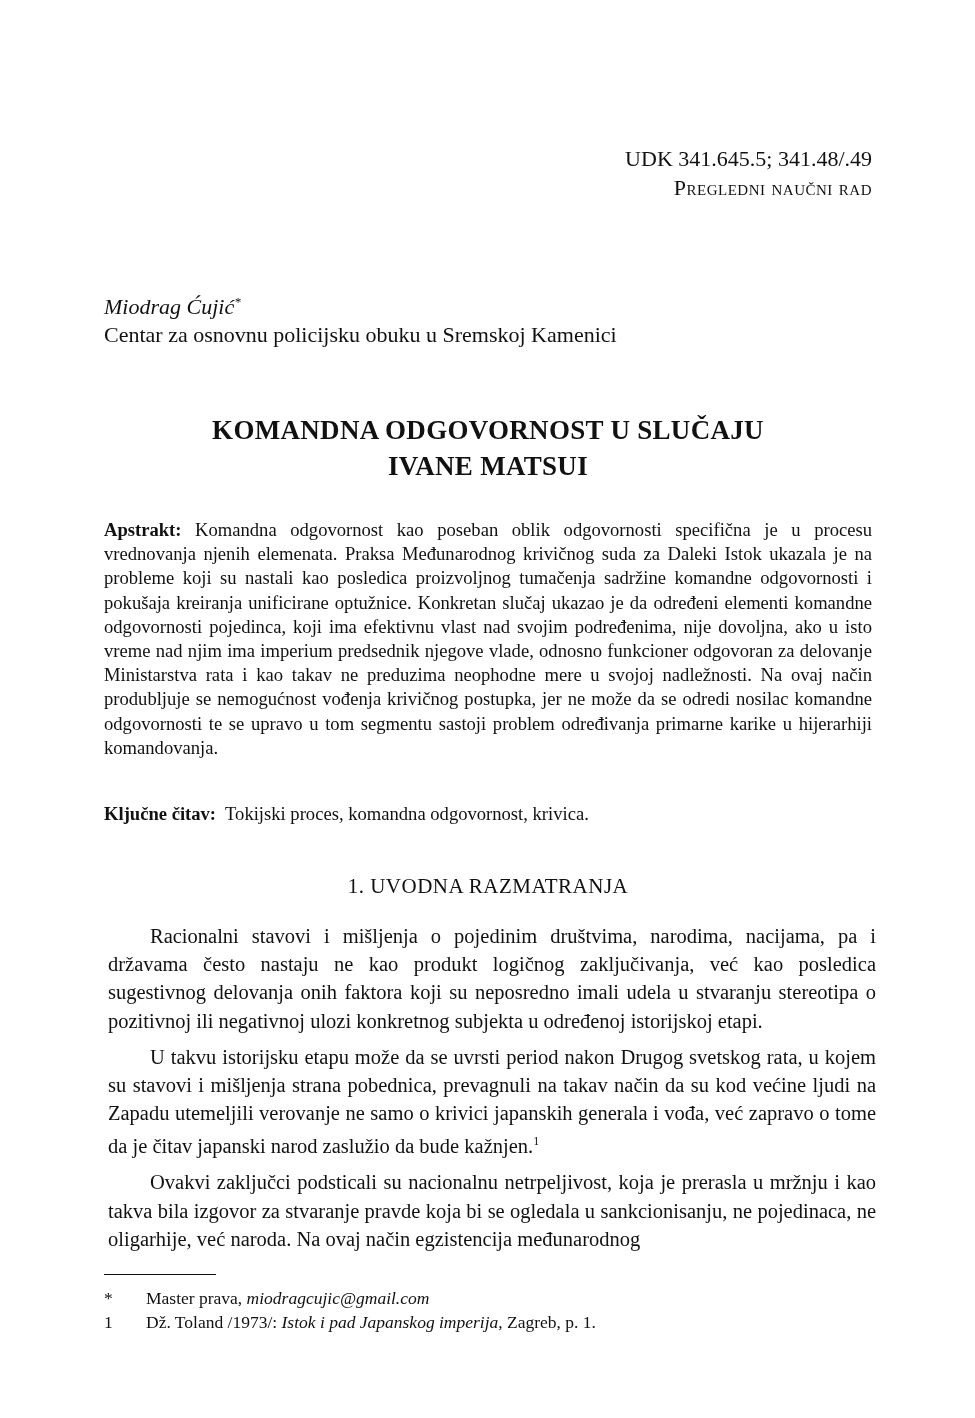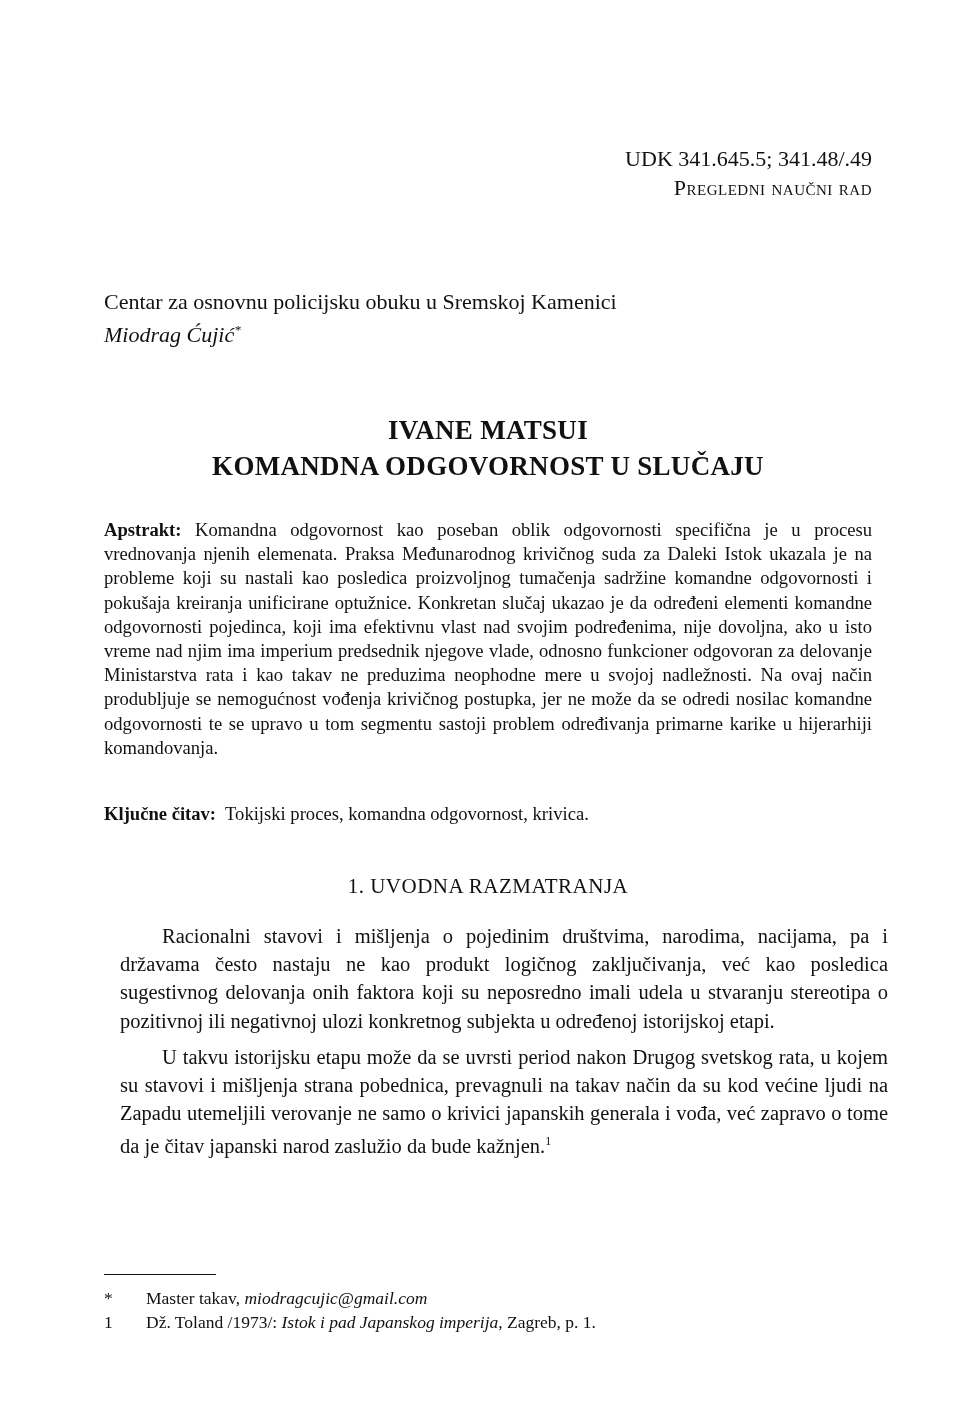--- a/index.html
+++ b/index.html
@@ -8,72 +8,73 @@
   .meta { position: absolute; right: 0; top: 144px; text-align: right; font-size: 22px; line-height: 29px; }
   .meta .sc { font-variant: small-caps; letter-spacing: 0.5px; }
   .author { position: absolute; left: 0; top: 288px; font-size: 22px; line-height: 28px; }
   .author .name { font-style: italic; }
   .author sup { font-size: 13px; font-style: italic; }
   .title { position: absolute; left: 0; width: 768px; top: 412px; text-align: center; font-weight: bold; font-size: 27px; line-height: 36px; letter-spacing: 0.3px; }
   .abstract { position: absolute; left: 0; top: 518px; width: 768px; font-size: 18.6px; line-height: 24.2px; text-align: justify; }
   .abstract b { font-weight: bold; }
   .keywords { position: absolute; left: 0; top: 802px; font-size: 18.6px; line-height: 24px; }
   .section { position: absolute; left: 0; width: 768px; top: 872px; text-align: center; font-size: 21px; line-height: 28px; letter-spacing: 0.5px; }
-  .body { position: absolute; left: 16px; top: 922px; width: 768px; font-size: 20.5px; line-height: 28.2px; text-align: justify; }
+  .body { position: absolute; left: 4px; top: 922px; width: 768px; font-size: 20.5px; line-height: 28.2px; text-align: justify; }
   .body p { margin: 0 0 8px 0; text-indent: 42px; }
   .body sup { font-size: 12px; }
   .fn-rule { position: absolute; left: 0; top: 1274px; width: 112px; height: 0; border-top: 1.5px solid #111; }
   .footnotes { position: absolute; left: 0; top: 1286px; font-size: 17.5px; line-height: 24px; }
   .fn { display: flex; }
   .fn .mark { width: 42px; }
   .fn i { font-style: italic; }
 </style>
 </head>
 <body>
 
 <div class="page">
 
   <div class="meta">
     <div>UDK 341.645.5; 341.48/.49</div>
     <div class="sc">Pregledni naučni rad</div>
   </div>
 
   <div class="author">
+    <div><span class="name">Miodrag Ćujić</span><sup>*</sup></div>
     <div>Centar za osnovnu policijsku obuku u Sremskoj Kamenici</div>
-    <div><span class="name">Miodrag Ćujić</span><sup>*</sup></div>
   </div>
 
   <div class="title">
+    <div>KOMANDNA ODGOVORNOST U SLUČAJU</div>
     <div>IVANE MATSUI</div>
-    <div>KOMANDNA ODGOVORNOST U SLUČAJU</div>
   </div>
 
   <div class="abstract">
     <b>Apstrakt:</b>
     <span>Komandna odgovornost kao poseban oblik odgovornosti specifična je u procesu vrednovanja njenih elemenata. Praksa Međunarodnog krivičnog suda za Daleki Istok ukazala je na probleme koji su nastali kao posledica proizvoljnog tumačenja sadržine komandne odgovornosti i pokušaja kreiranja unificirane optužnice. Konkretan slučaj ukazao je da određeni elementi komandne odgovornosti pojedinca, koji ima efektivnu vlast nad svojim podređenima, nije dovoljna, ako u isto vreme nad njim ima imperium predsednik njegove vlade, odnosno funkcioner odgovoran za delovanje Ministarstva rata i kao takav ne preduzima neophodne mere u svojoj nadležnosti. Na ovaj način produbljuje se nemogućnost vođenja krivičnog postupka, jer ne može da se odredi nosilac komandne odgovornosti te se upravo u tom segmentu sastoji problem određivanja primarne karike u hijerarhiji komandovanja.</span>
   </div>
 
   <div class="keywords">
     <b>Ključne čitav:</b>&nbsp;
     <span>Tokijski proces, komandna odgovornost, krivica.</span>
   </div>
 
   <div class="section">1. UVODNA RAZMATRANJA</div>
 
   <div class="body">
     <p>Racionalni stavovi i mišljenja o pojedinim društvima, narodima, nacijama, pa i državama često nastaju ne kao produkt logičnog zaključivanja, već kao posledica sugestivnog delovanja onih faktora koji su neposredno imali udela u stvaranju stereotipa o pozitivnoj ili negativnoj ulozi konkretnog subjekta u određenoj istorijskoj etapi.</p>
     <p><span>U takvu istorijsku etapu može da se uvrsti period nakon Drugog svetskog rata, u kojem su stavovi i mišljenja strana pobednica, prevagnuli na takav način da su kod većine ljudi na Zapadu utemeljili verovanje ne samo o krivici japanskih generala i vođa, već zapravo o tome da je čitav japanski narod zaslužio da bude kažnjen.</span><sup>1</sup></p>
+    <p>Ovakvi zaključci podsticali su nacionalnu netrpeljivost, koja je prerasla u mržnju i kao takva bila izgovor za stvaranje pravde koja bi se ogledala u sankcionisanju, ne pojedinaca, ne oligarhije, već naroda. Na ovaj način egzistencija međunarodnog</p>
   </div>
 
   <div class="fn-rule"></div>
 
   <div class="footnotes">
     <div class="fn">
       <span class="mark">*</span>
-      <span><span>Master takav, </span><i>miodragcujic@gmail.com</i></span>
+      <span><span>Master prava, </span><i>miodragcujic@gmail.com</i></span>
     </div>
     <div class="fn">
       <span class="mark">1</span>
       <span><span>Dž. Toland /1973/: </span><i>Istok i pad Japanskog imperija</i><span>, Zagreb, p. 1.</span></span>
     </div>
   </div>
 
 </div>
 
 </body></html>

